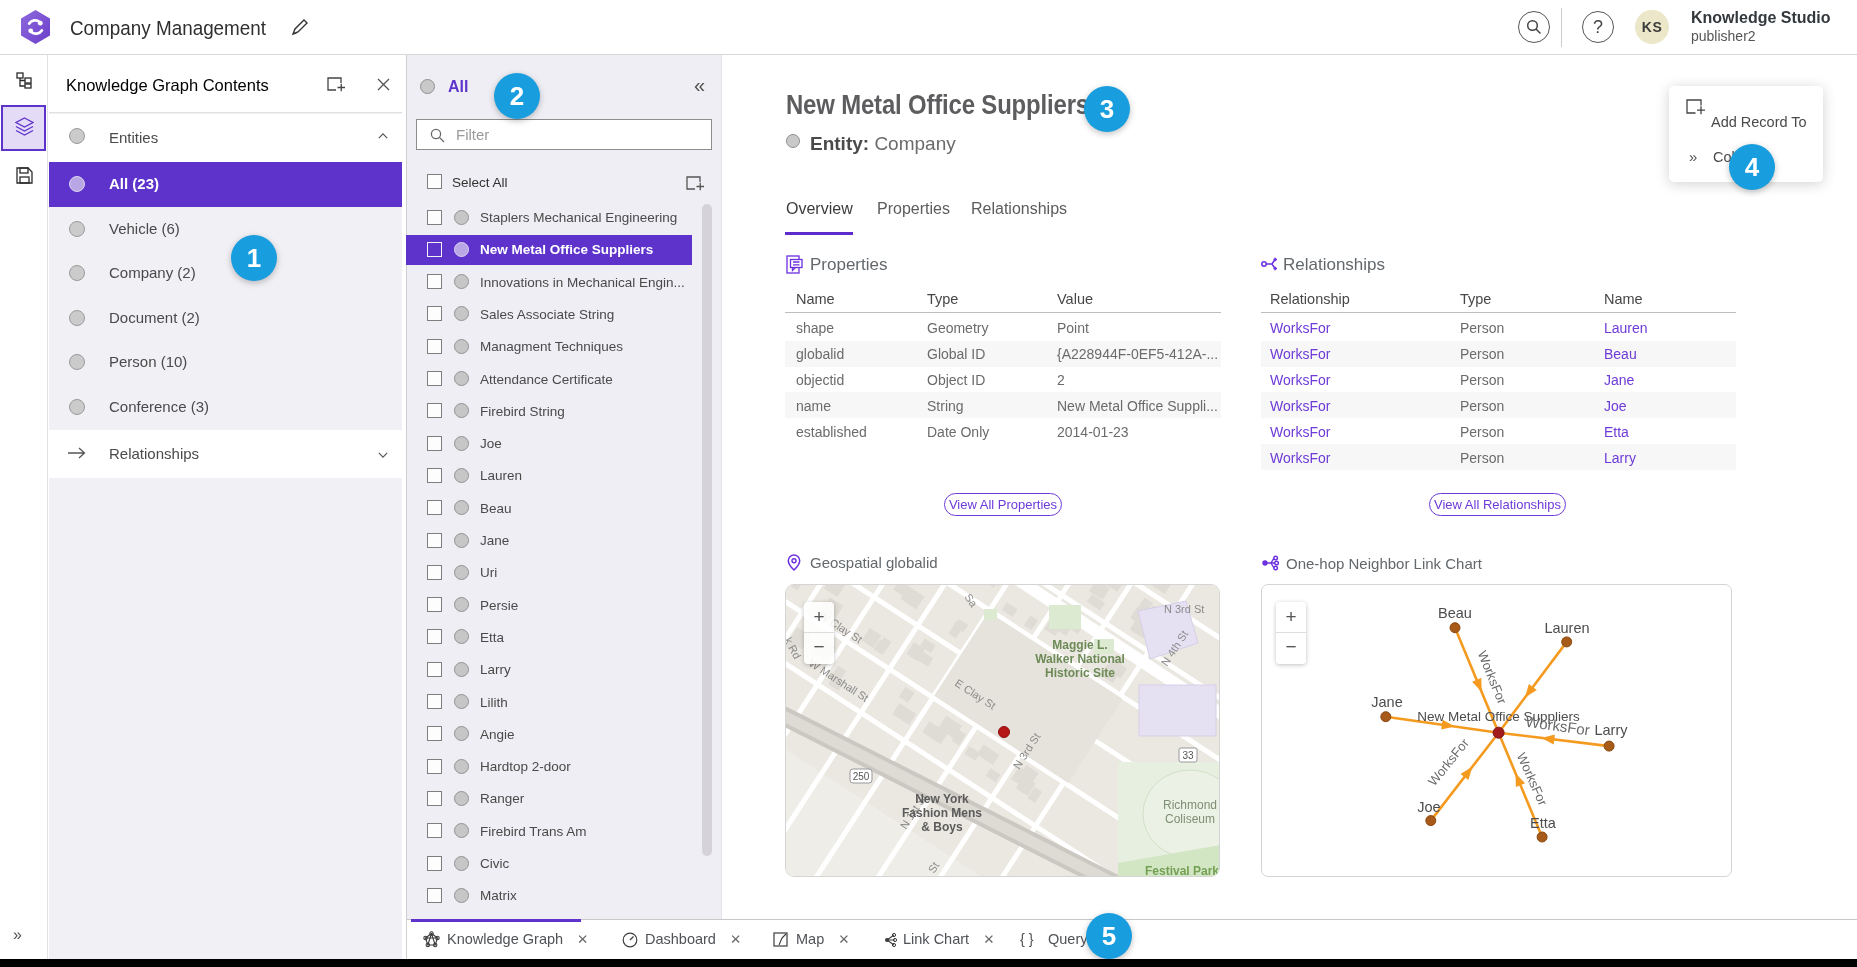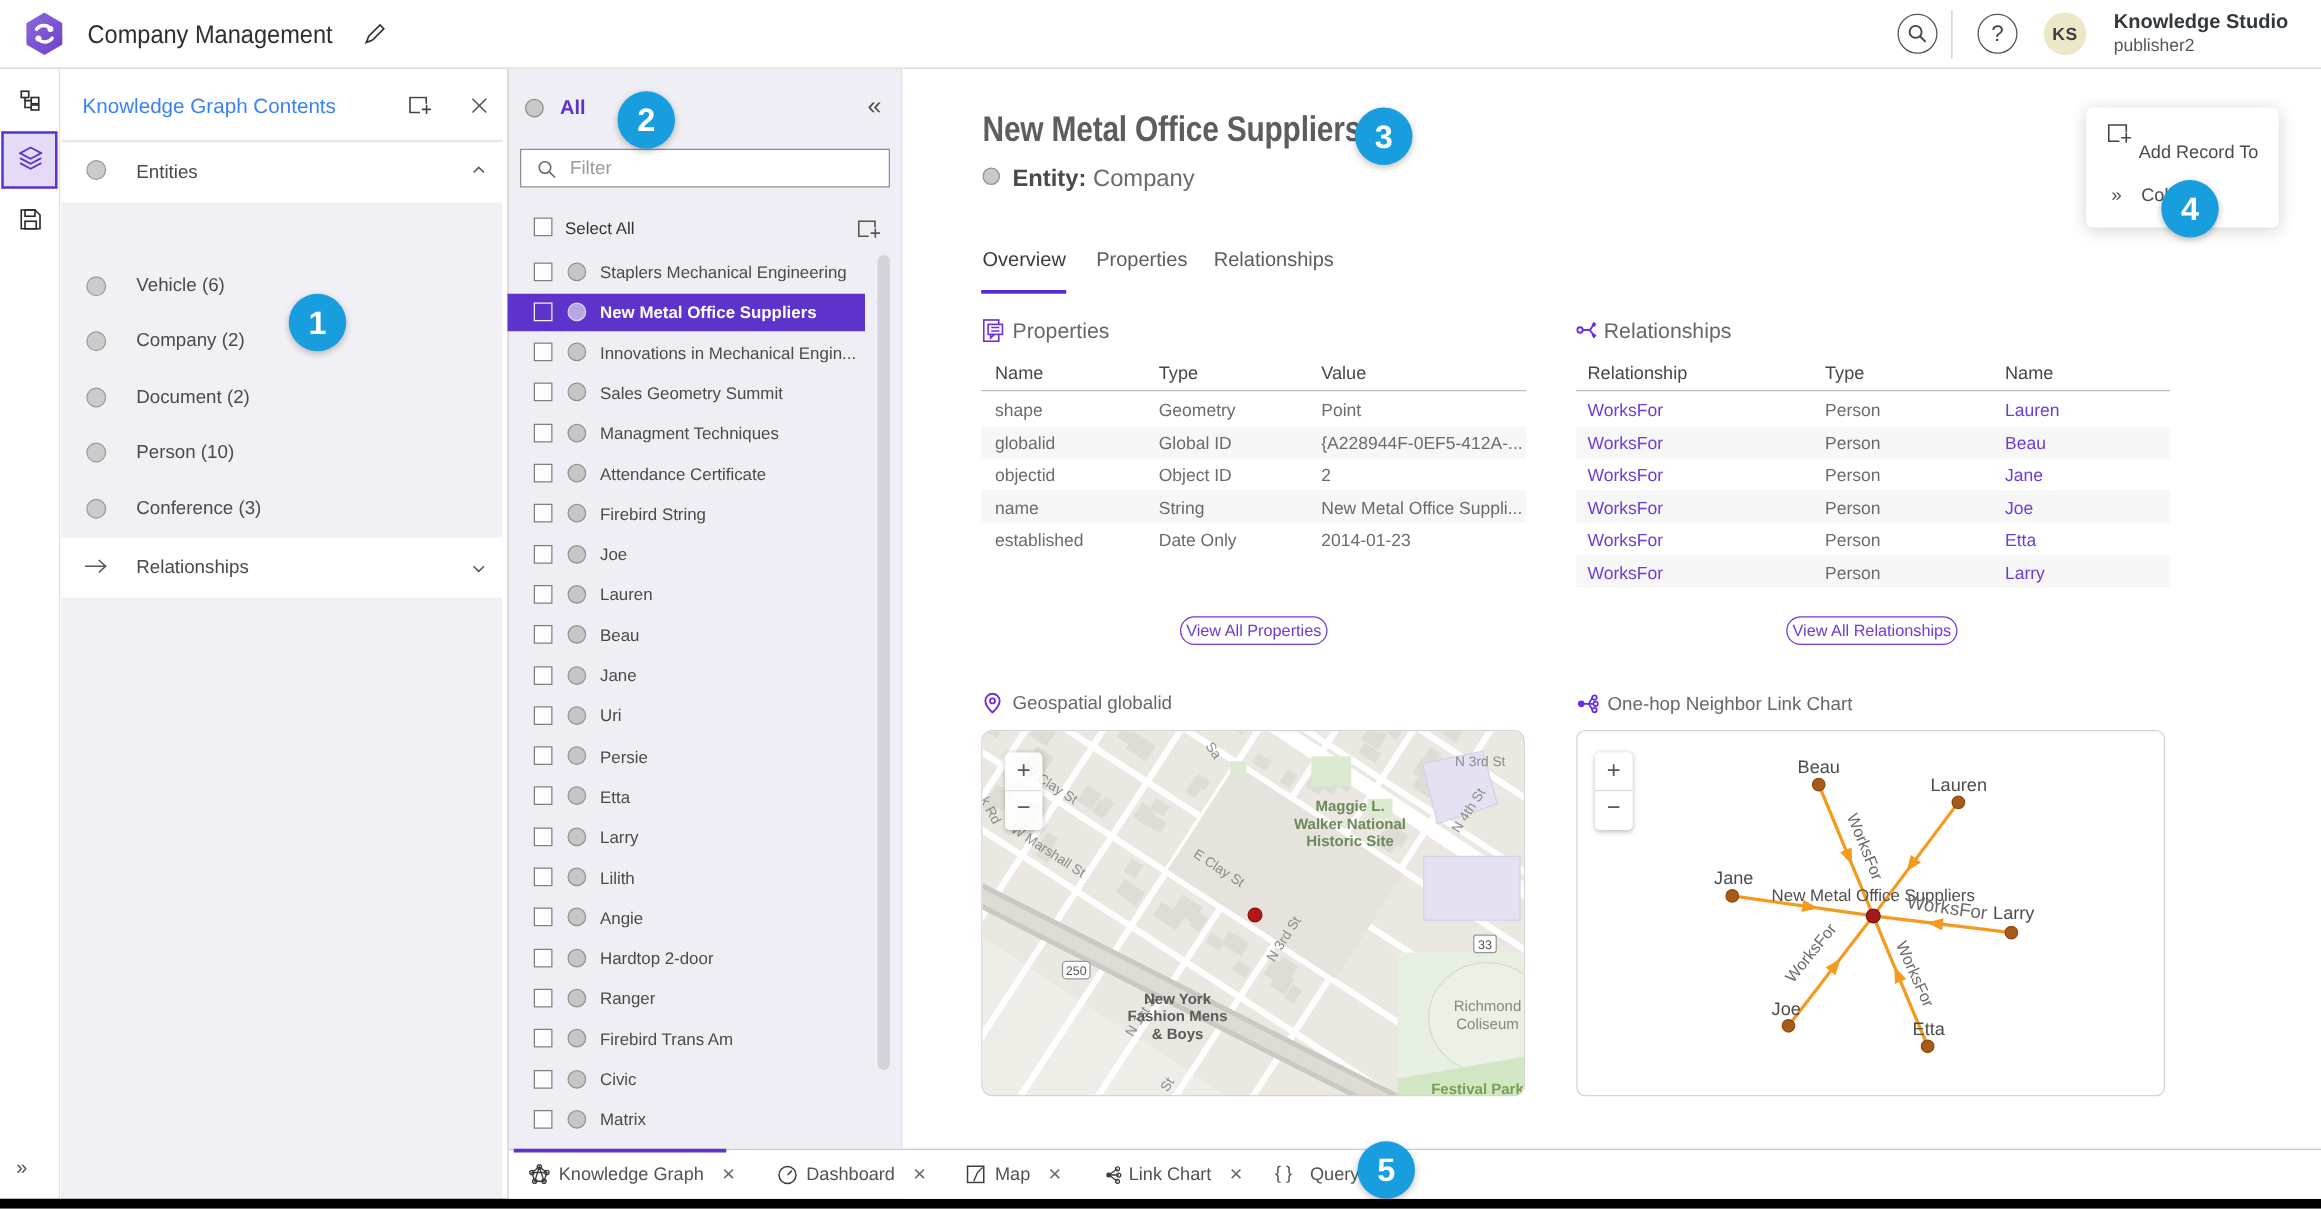--- a/index.html
+++ b/index.html
@@ -24,21 +24,21 @@
 
 #rail { position:absolute; left:0; top:55px; width:48px; height:904px; background:#fff;
   border-right:1px solid #e2e2e2; }
 #rail-active { position:absolute; left:1px; top:50px; width:45px; height:46px;
   background:#e4dbf7; border:2px solid #5e33cc; }
 
 
 #lpanel { position:absolute; left:49px; top:55px; width:353px; height:904px; background:#f1f0f5; }
 #lpanel-head { position:absolute; left:0; top:0; width:353px; height:58px; background:#fff;
   border-bottom:1px solid #e0e0e0;}
-#lpanel-title { position:absolute; left:17px; top:21px; font-size:16.5px; color:#3b82f6; }
+#lpanel-title { position:absolute; left:17px; top:21px; font-size:16.5px; color:#000000; }
 .lrow { position:absolute; left:0; width:353px; height:45px; }
 .lrow .circ { position:absolute; left:20px; top:14px; width:16px; height:16px; border-radius:50%;
   background:#cbcbcb; border:1px solid #9a9a9a; }
 .lrow .lbl { position:absolute; left:60px; top:13px; font-size:15px; color:#4a4a4a; }
 .lrow.white { background:#fff; height:48px; }
 .lrow.sel { background:#5e33cc; }
 .lrow.sel .lbl { color:#fff; font-weight:bold; }
 .lrow.sel .circ { background:#b9a6e4; border-color:#ded4f2; }
 .chev { position:absolute; right:14px; top:17px; width:10px; height:10px; color:#555; }
 
@@ -185,20 +185,24 @@
       <path d="M1 1 L12 12 M12 1 L1 12" stroke="#555" stroke-width="1.3"></path>
     </svg>
   </div>
   <div class="lrow white" style="top:59px">
     <div class="circ"></div>
         <div class="lbl" style="top:15px">Entities</div>
     <svg class="chev" width="12" height="8" viewBox="0 0 12 8">
           <path d="M1 6.5 L6 1.5 L11 6.5" stroke="#555" stroke-width="1.4" fill="none"></path>
         </svg>
   </div>
+  <div class="lrow sel" style="top:107px">
+        <div class="circ"></div>
+        <div class="lbl">All (23)</div>
+      </div>
   <div class="lrow" style="top:152px">
         <div class="circ"></div>
         <div class="lbl">Vehicle (6)</div>
       </div>
   <div class="lrow" style="top:196px">
         <div class="circ"></div>
         <div class="lbl">Company (2)</div>
       </div>
   <div class="lrow" style="top:241px">
         <div class="circ"></div>
@@ -254,21 +258,21 @@
         <div class="lbl">New Metal Office Suppliers</div>
       </div>
 <div class="mrow" style="top:267.1px">
         <div class="cb"></div>
         <div class="circ"></div>
         <div class="lbl">Innovations in Mechanical Engin...</div>
       </div>
 <div class="mrow" style="top:299.4px">
         <div class="cb"></div>
         <div class="circ"></div>
-        <div class="lbl">Sales Geometry Summit</div>
+        <div class="lbl">Sales Associate String</div>
       </div>
 <div class="mrow" style="top:331.7px">
         <div class="cb"></div>
         <div class="circ"></div>
         <div class="lbl">Managment Techniques</div>
       </div>
 <div class="mrow" style="top:364.0px">
         <div class="cb"></div>
         <div class="circ"></div>
         <div class="lbl">Attendance Certificate</div>

